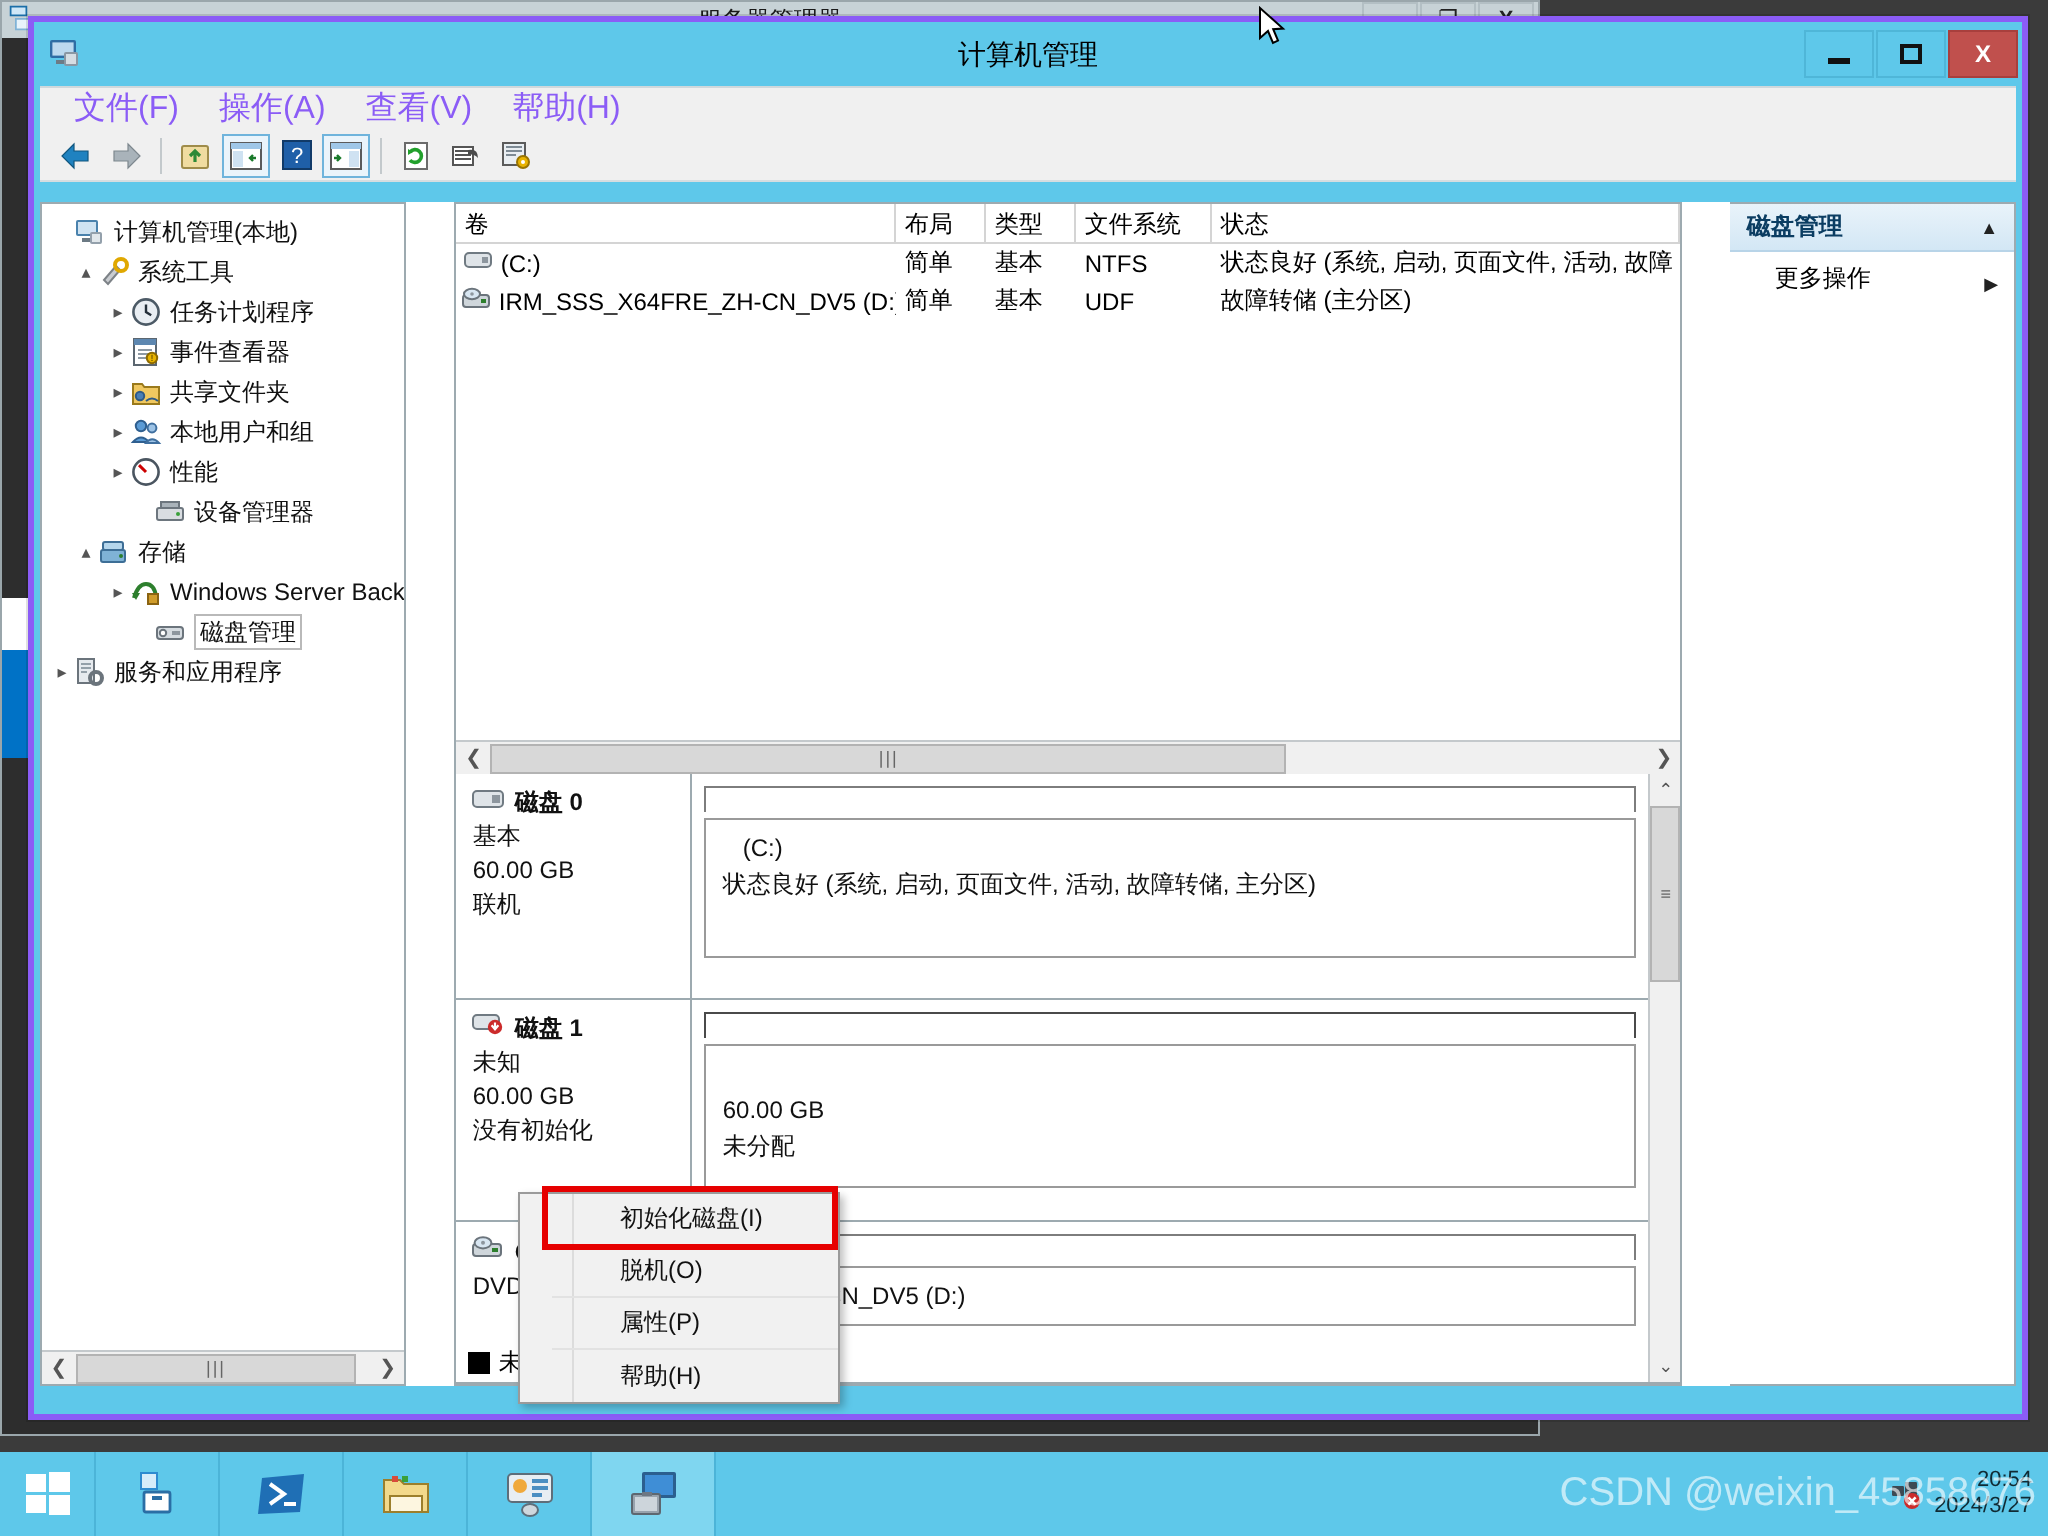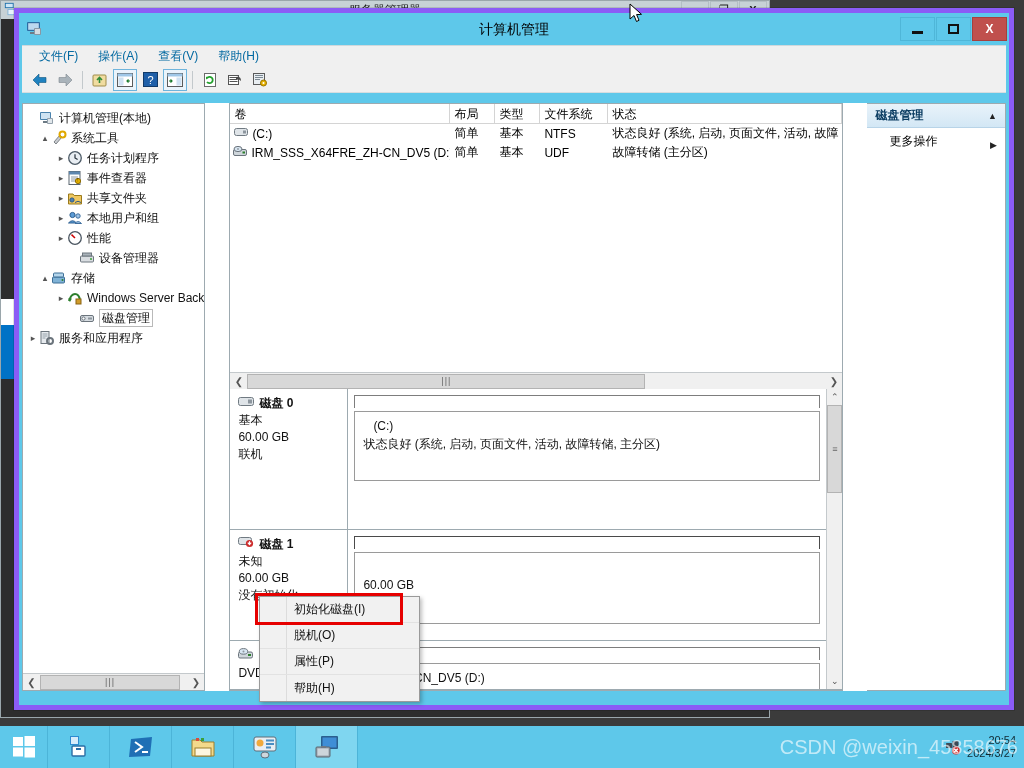--- a/index.html
+++ b/index.html
@@ -35,21 +35,21 @@
   }
   .bg-body { position:absolute; left:0; top:18px; right:0; bottom:0; background:#2d2d2d; }
   .bg-left-strip { position:absolute; left:0; top:0; width:26px; bottom:0; background:#2d2d2d; }
   .bg-white-area { position:absolute; left:0; top:280px; width:26px; height:26px; background:#fff; }
   .bg-blue-sel   { position:absolute; left:0; top:306px; width:26px; height:54px; background:#0072c6; }
   .bg-icon-tl { position:absolute; left:3px; top:1px; width:14px; height:14px; }
 
   
   .cm-window {
     position:absolute; left:14px; top:8px; width:1000px; height:702px;
-    background:#5ec8ea; border:5px solid #8b5cf6;
+    background:#5ec8ea; border:3px solid #8b5cf6;
     box-shadow: 0 0 0 1px rgba(0,0,0,.12);
   }
   .cm-titlebar {
     position:relative; height:32px; display:flex; align-items:center;
     padding-left:6px;
   }
   .cm-app-icon { width:20px; height:20px; position:relative; flex:0 0 20px; }
   .cm-title {
     position:absolute; left:0; right:0; text-align:center;
     font-size:14px; color:#000; line-height:32px; pointer-events:none;
@@ -63,21 +63,21 @@
   .win-btn.close { background:#c0504d; border-color:#a83f3d; color:#fff; font-weight:bold;}
   .win-btn.min span { display:block; width:11px; height:3px; background:#111; margin-top:6px;}
   .win-btn.max span { display:block; width:11px; height:10px; border:2px solid #111;}
 
   
   .menubar {
     height:22px; background:#f0f0f0; border-top:1px solid #cfd8dc;
     display:flex; align-items:center; padding-left:8px; gap:2px;
     margin:0 3px;
   }
-  .menu-item { padding:2px 9px; font-size:12px; color:#0369a1;text-align:right; }
+  .menu-item { padding:2px 9px; font-size:16px; color:#8b5cf6;text-align:right; }
 
   
   .toolbar {
     height:26px; background:#f0f0f0; display:flex; align-items:center;
     padding-left:6px; gap:1px; margin:0 3px; border-bottom:1px solid #d6dde0;
   }
   .tb-btn { width:24px; height:22px; display:flex; align-items:center; justify-content:center; position:relative;}
   .tb-btn.framed { border:1px solid #6fb4dc; background:#eaf4fb; }
   .tb-sep { width:1px; height:18px; background:#c3c9cc; margin:0 4px; }
 
@@ -151,21 +151,21 @@
     padding:0 8px; background:linear-gradient(#e9f3fa,#d3e7f5);
     border-bottom:1px solid #b8d4e8; font-weight:bold; font-size:12px; color:#0b3d62;
   }
   .act-item { height:22px; display:flex; align-items:flex-end; justify-content:space-between; padding:0 8px 0 22px; font-size:12px;}
   .caret { font-size:9px; color:#222; }
 
   
   .ctxmenu {
     position:absolute; left:259px; top:596px; width:161px;
     background:#f1f1f1; border:1px solid #9a9a9a;
-    box-shadow:2px 2px 4px rgba(0,0,0,.25); z-index:40;
+    box-shadow:2px 2px 4px rgba(0,0,0,.25); z-index:40;padding-left:16px;
   }
   .ctx-gutter { position:absolute; left:0; top:0; width:27px; bottom:0; background:#f1f1f1; border-right:1px solid #dcdcdc;}
   .ctx-item {
     position:relative; height:26px; display:flex; align-items:center;
     padding-left:34px; font-size:12px; color:#111; border-bottom:1px solid #e2e2e2;
     background:transparent;
   }
   .ctx-item:last-child { border-bottom:none; }
   .ctx-highlight {
     position:absolute; left:-5px; top:-4px; width:148px; height:32px;
@@ -532,21 +532,21 @@
             <div class="hs-track">
               <div class="hs-thumb" style="width:398px">|||</div>
             </div>
             <div class="hs-arrow">❯</div>
           </div>
         </div>
 
         <div class="graph-pane">
           <div class="graph-inner">
 
-            <div class="disk-row" style="height:141px">
+            <div class="disk-row" style="height:113px">
               <div class="disk-info">
                 <div class="dname">
                   <span>
                     <svg width="16" height="11" viewBox="0 0 16 11">
                         <rect x="0.5" y="1.5" width="15" height="8" rx="2" fill="#dfe4e8" stroke="#707a82"></rect>
                         <rect x="10" y="3.5" width="4" height="4" fill="#8d969e"></rect>
                       </svg>
                   </span>
                   <span>磁盘 0</span>
                 </div>

